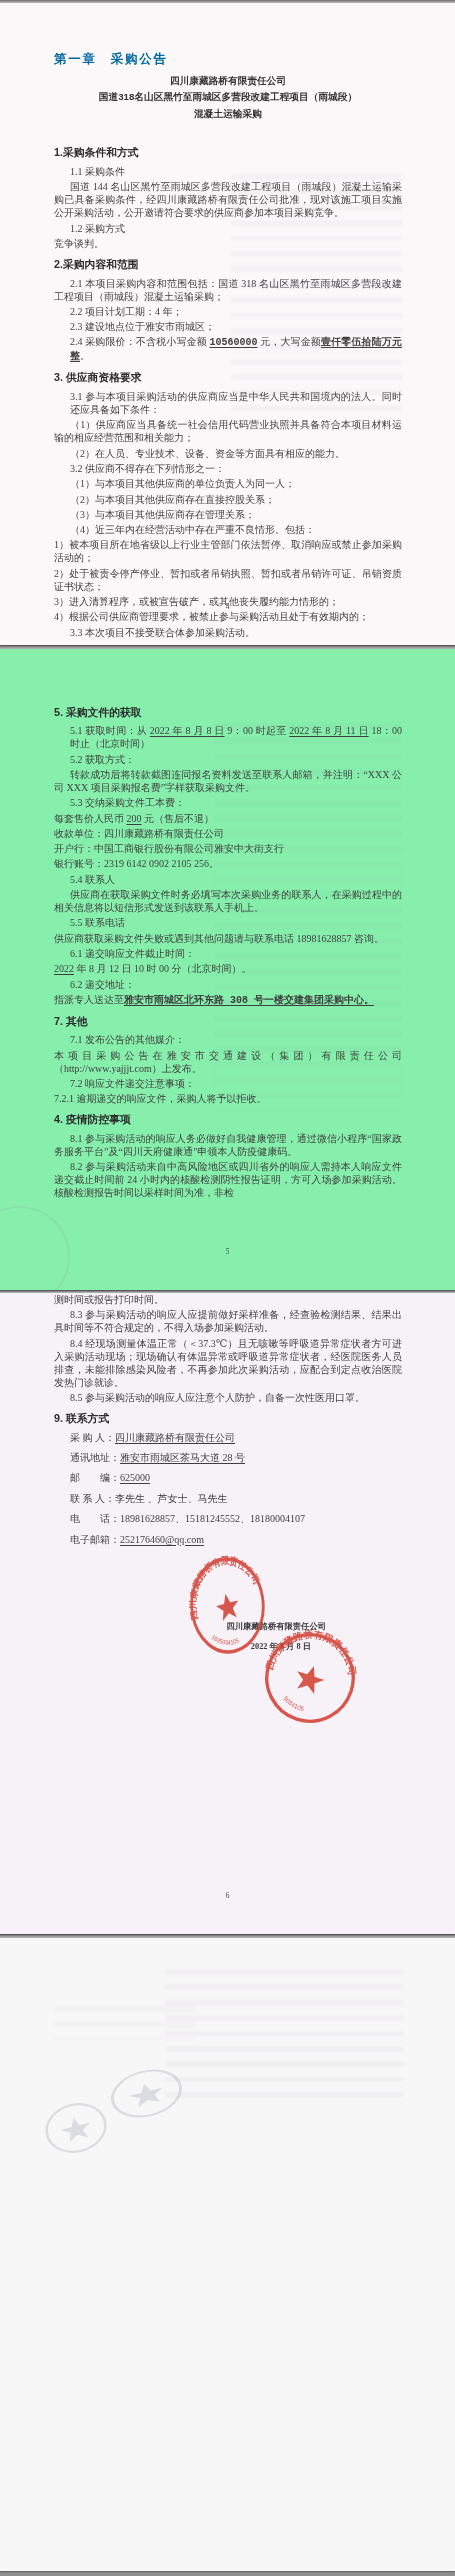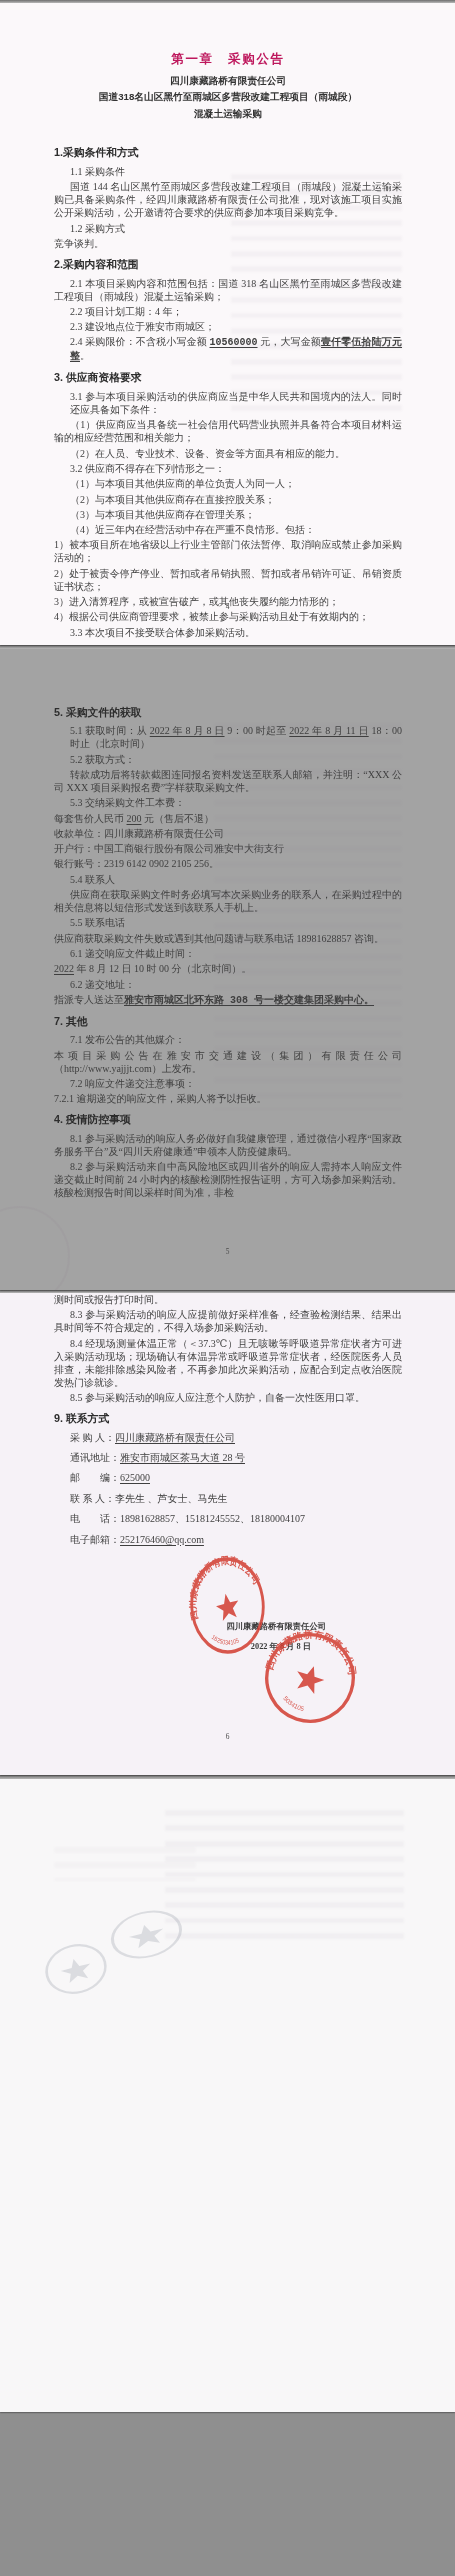--- a/index.html
+++ b/index.html
@@ -3,25 +3,25 @@
 <meta charset="utf-8">
 <style>
   html,body{margin:0;padding:0;}
   body{width:455px;background:#8f8f8f;}
   .doc{position:relative;width:455px;height:2576px;overflow:hidden;background:#8f8f8f;}
   .band{height:3.4px;background:linear-gradient(#6e6e6e,#b8b8b8);}
   .page{position:relative;width:455px;box-sizing:border-box;padding:0 53px 0 54px;overflow:hidden;
         font-family:"Liberation Serif","DejaVu Serif",serif;color:#3f3f3f;
         box-shadow:0 0.6px 1.1px rgba(0,0,0,.35);}
   .p1{height:642px;background:#fbf8fa;}
-  .p2{height:641px;background:#a3a3a3;}
-  .p3{height:482px;background:#f6f2f7;}
+  .p2{height:641px;background:#86efac;}
+  .p3{height:641px;background:#f6f2f7;}
   .p4{height:633px;background:#f8f7f8;}
-  .chapter{margin:48px 0 4.6px;text-align:center;font:bold 12.5px "Liberation Sans","DejaVu Sans",sans-serif;
-           color:#be185d;letter-spacing:1.7px;}
+  .chapter{margin:48px 0 4.6px;text-align:left;font:bold 12.5px "Liberation Sans","DejaVu Sans",sans-serif;
+           color:#0369a1;letter-spacing:1.7px;}
   .subt{text-align:center;font:bold 9.7px "Liberation Sans","DejaVu Sans",sans-serif;line-height:16.5px;color:#323232;}
   .mb{margin-bottom:24px;}
   .sh{margin:8px 0 4.6px;font:bold 10.8px "Liberation Sans","DejaVu Sans",sans-serif;color:#2d2d2d;}
   .first{margin-top:57px;}
   .t{font-size:10px;line-height:13px;margin:0 0 2.3px;text-align:justify;}
   .i{padding-left:16px;}
   .ind{text-indent:16px;}
   .u{text-decoration:underline;text-underline-offset:1.7px;}
   .b{font-weight:bold;font-family:Liberation Mono, monospace;}
   .pageno{position:absolute;left:0;right:0;bottom:34px;text-align:center;font-size:7.4px;color:#4a4a4a;}

